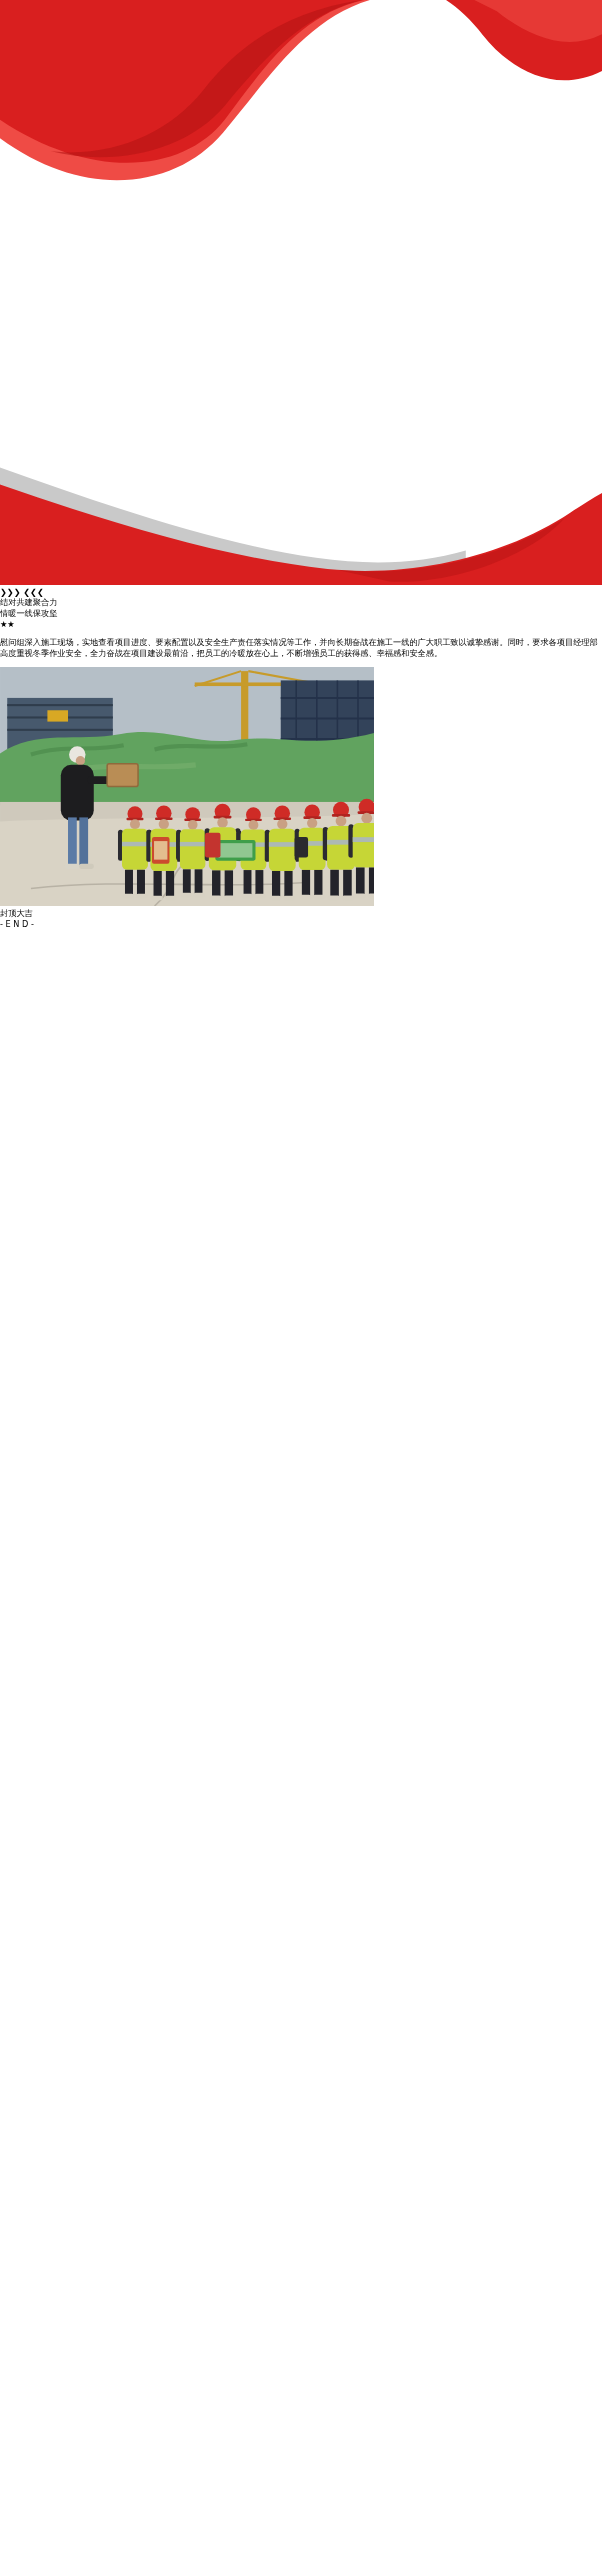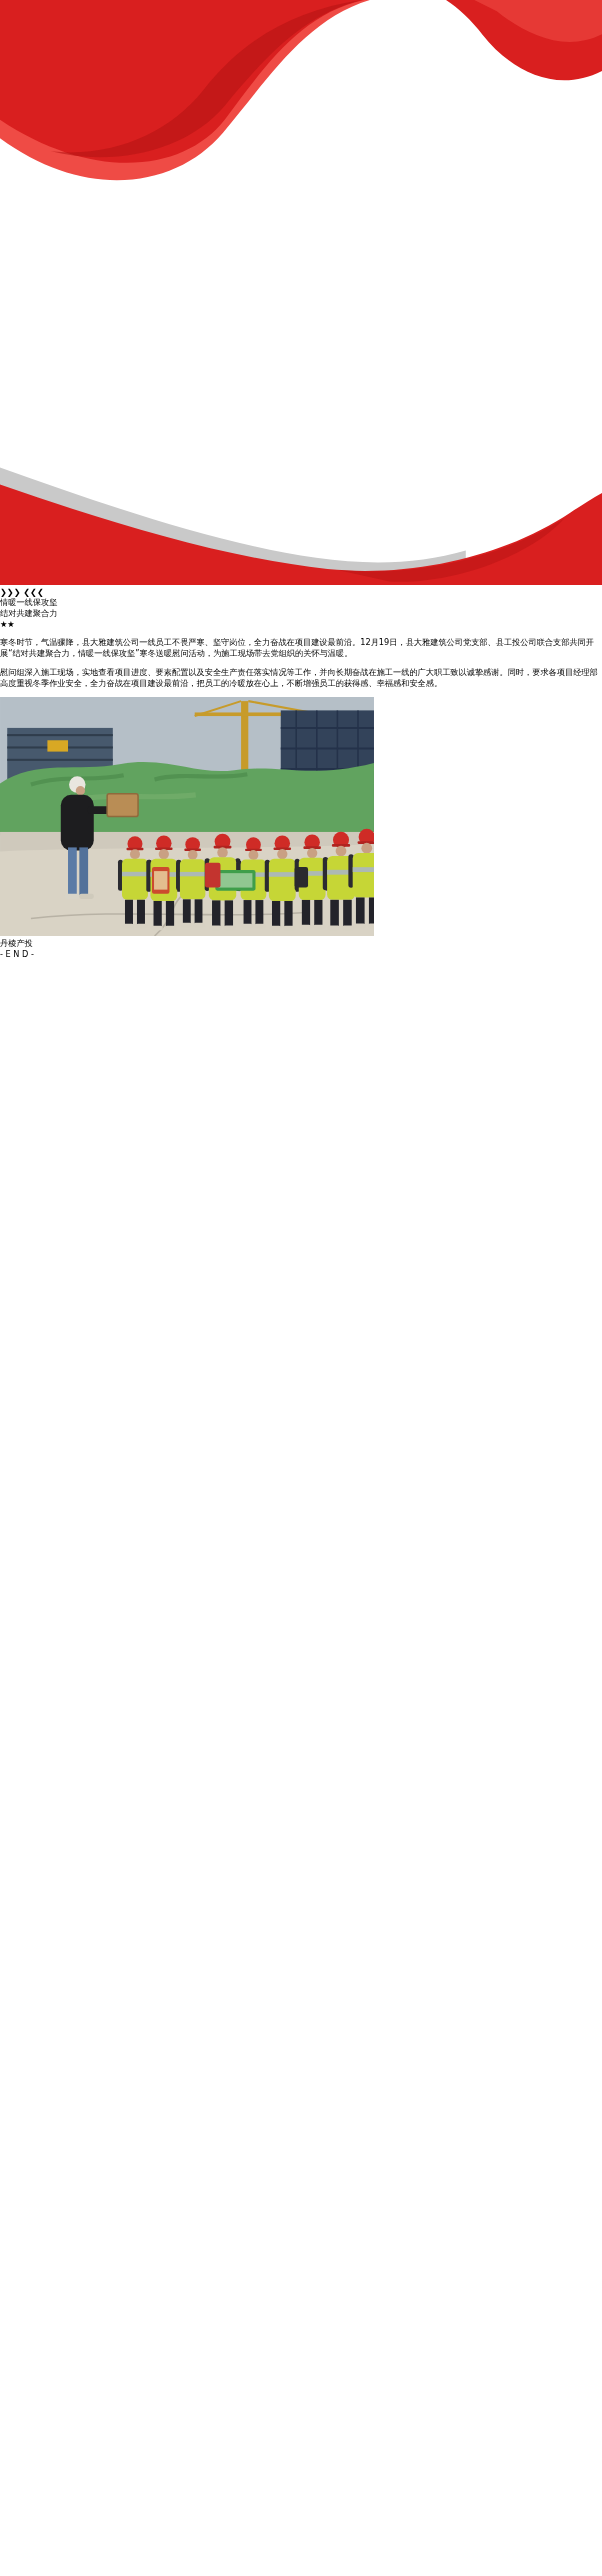--- a/index.html
+++ b/index.html
@@ -97,29 +97,26 @@
 
   
   <div class="title-card">
     <div class="ornament">
       <span class="olines"><span class="ol-a"></span><span class="ol-b"></span><span class="ol-c"></span></span>
       <span class="chev">❯❯❯</span>
       <span class="ocircle"></span>
       <span class="chev">❮❮❮</span>
       <span class="olines"><span class="ol-a"></span><span class="ol-b"></span><span class="ol-c"></span></span>
     </div>
+    <div class="title-line tl1">结对共建聚合力</div>
     <div class="title-line tl2">情暖一线保攻坚</div>
-    <div class="title-line tl1">结对共建聚合力</div>
     <div class="stars">★★</div>
   </div>
 
   
-  <div class="card1">
-    <p class="para">寒冬时节，气温骤降，县大雅建筑公司一线员工不畏严寒、坚守岗位，全力奋战在项目建设最前沿。12月19日，县大雅建筑公司党支部、县工投公司联合支部共同开展“结对共建聚合力，情暖一线保攻坚”寒冬送暖慰问活动，为施工现场带去党组织的关怀与温暖。</p>
-  </div>
 
   
   <div class="card2">
     <div class="dashed"></div>
     <p class="para">慰问组深入施工现场，实地查看项目进度、要素配置以及安全生产责任落实情况等工作，并向长期奋战在施工一线的广大职工致以诚挚感谢。同时，要求各项目经理部高度重视冬季作业安全，全力奋战在项目建设最前沿，把员工的冷暖放在心上，不断增强员工的获得感、幸福感和安全感。</p>
 
     <div class="photo-frame">
       <div class="photo-prev"></div>
       <div class="photo-main">
         <svg width="374" height="239" viewBox="0 0 726 464">
@@ -188,21 +185,21 @@
           <use href="#wk" transform="translate(662,452) scale(1.04)"></use>
           <use href="#wk" transform="translate(712,448) scale(1.05)"></use>
 
           <rect x="295" y="330" width="34" height="52" rx="4" fill="#cc4a2e"></rect>
           <rect x="299" y="338" width="26" height="36" fill="#e8d9a8" opacity="0.8"></rect>
           <rect x="418" y="336" width="78" height="40" rx="4" fill="#3f9e4a"></rect>
           <rect x="424" y="342" width="66" height="28" fill="#e4f0d8" opacity="0.5"></rect>
           <rect x="398" y="322" width="30" height="48" rx="4" fill="#c3342f"></rect>
           <rect x="572" y="330" width="26" height="40" rx="4" fill="#2a2a2e"></rect>
         </svg>
-        <div class="sign">丹棱产投</div>
+        <div class="sign">封顶大吉</div>
       </div>
     </div>
   </div>
 
   
   <div class="ribbon-h"></div>
   <div class="ribbon-v"></div>
 
   
   <div class="end-label">- E N D -</div>

